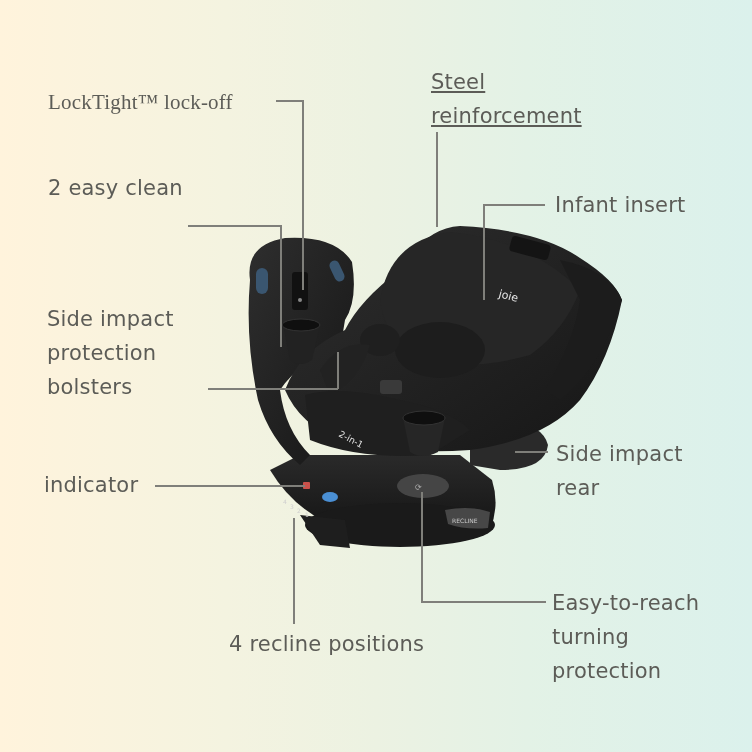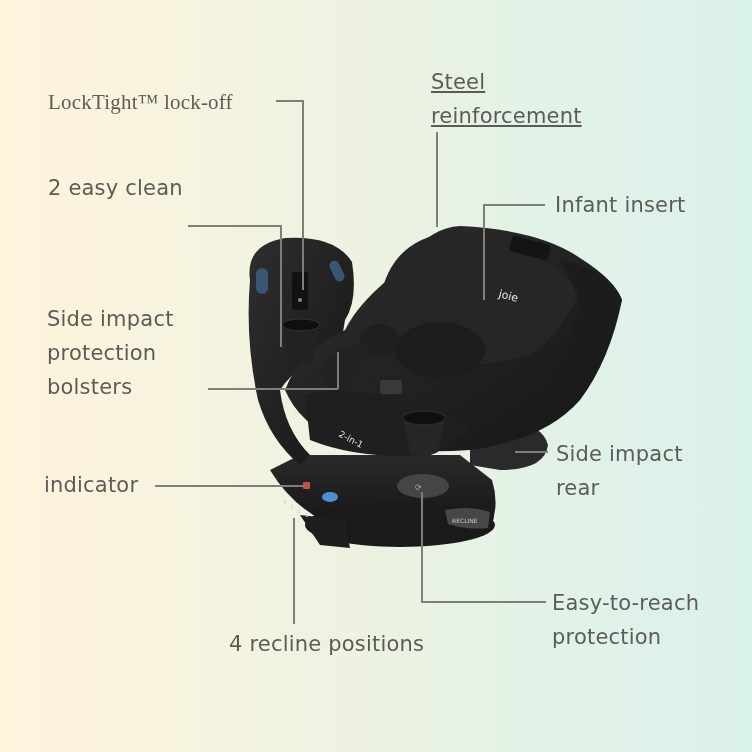--- a/index.html
+++ b/index.html
@@ -145,14 +145,15 @@
   <span>Infant insert</span>
 </div>
 
 <div class="label" style="left:556px; top:437px;">
   <span>Side impact</span>
   <span>rear</span>
 </div>
 
 <div class="label" style="left:552px; top:586px;">
   <span>Easy-to-reach</span>
+  <span>turning</span>
   <span>protection</span>
 </div>
 
 </body></html>

